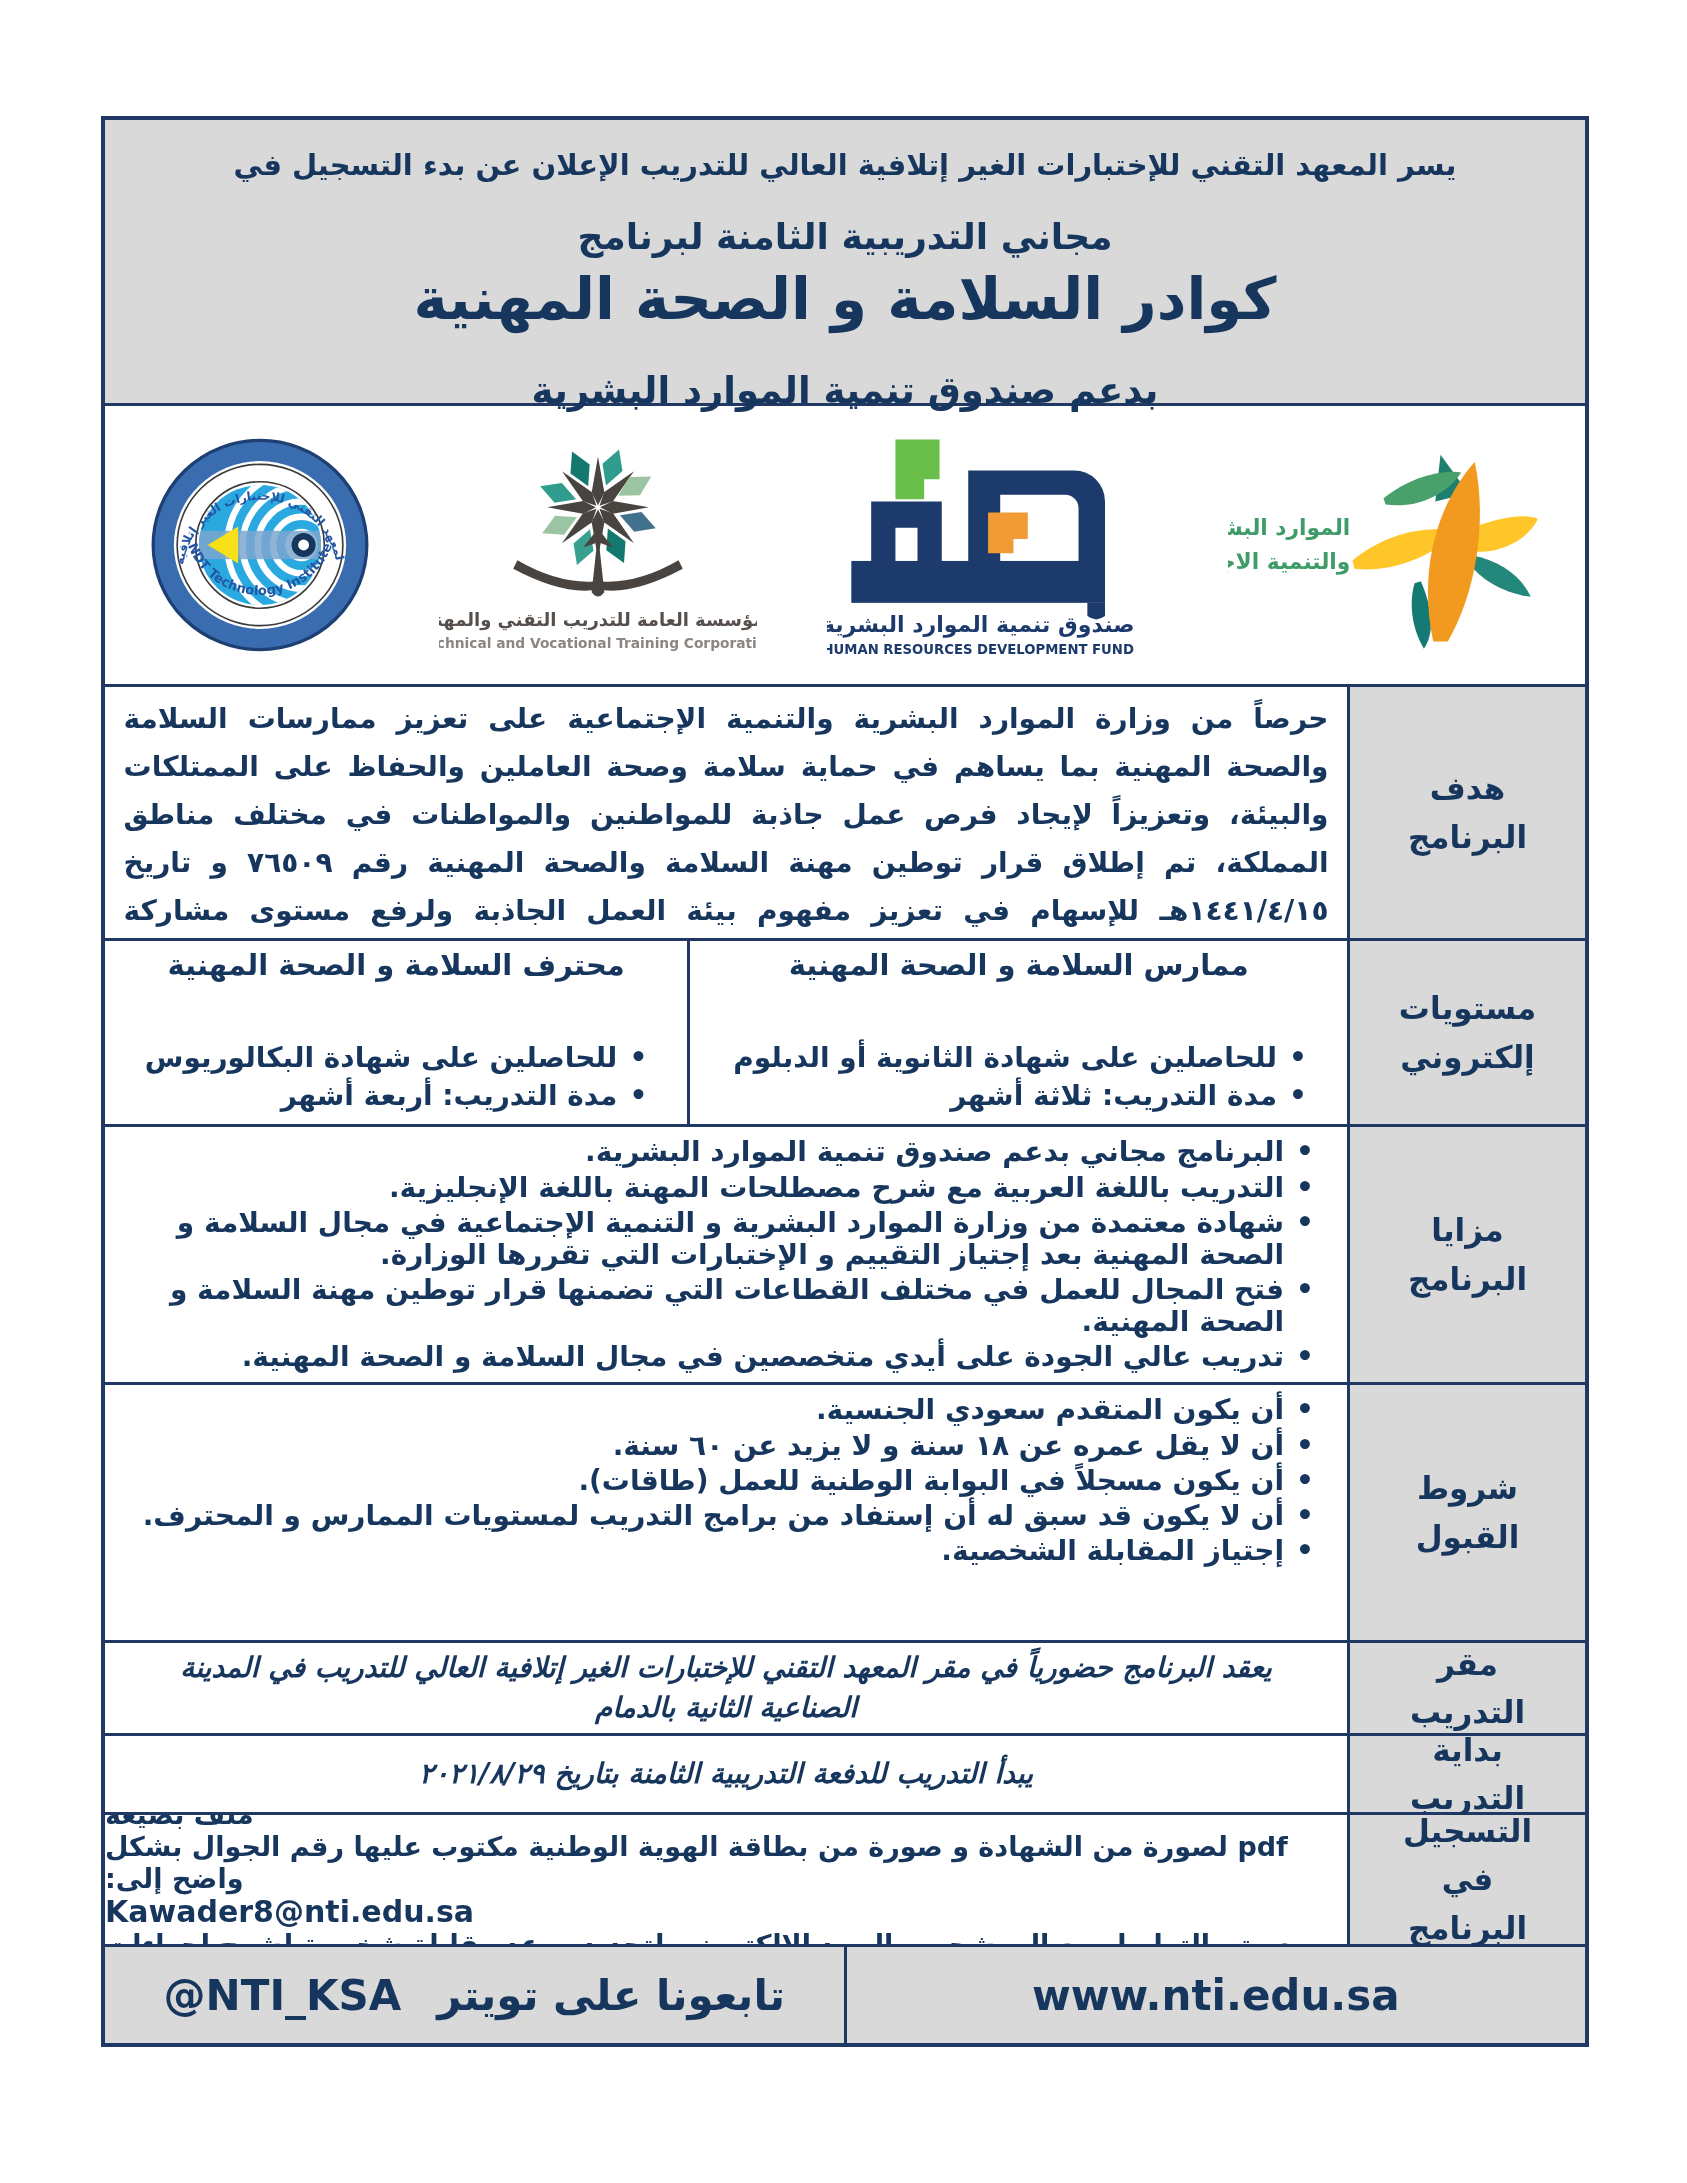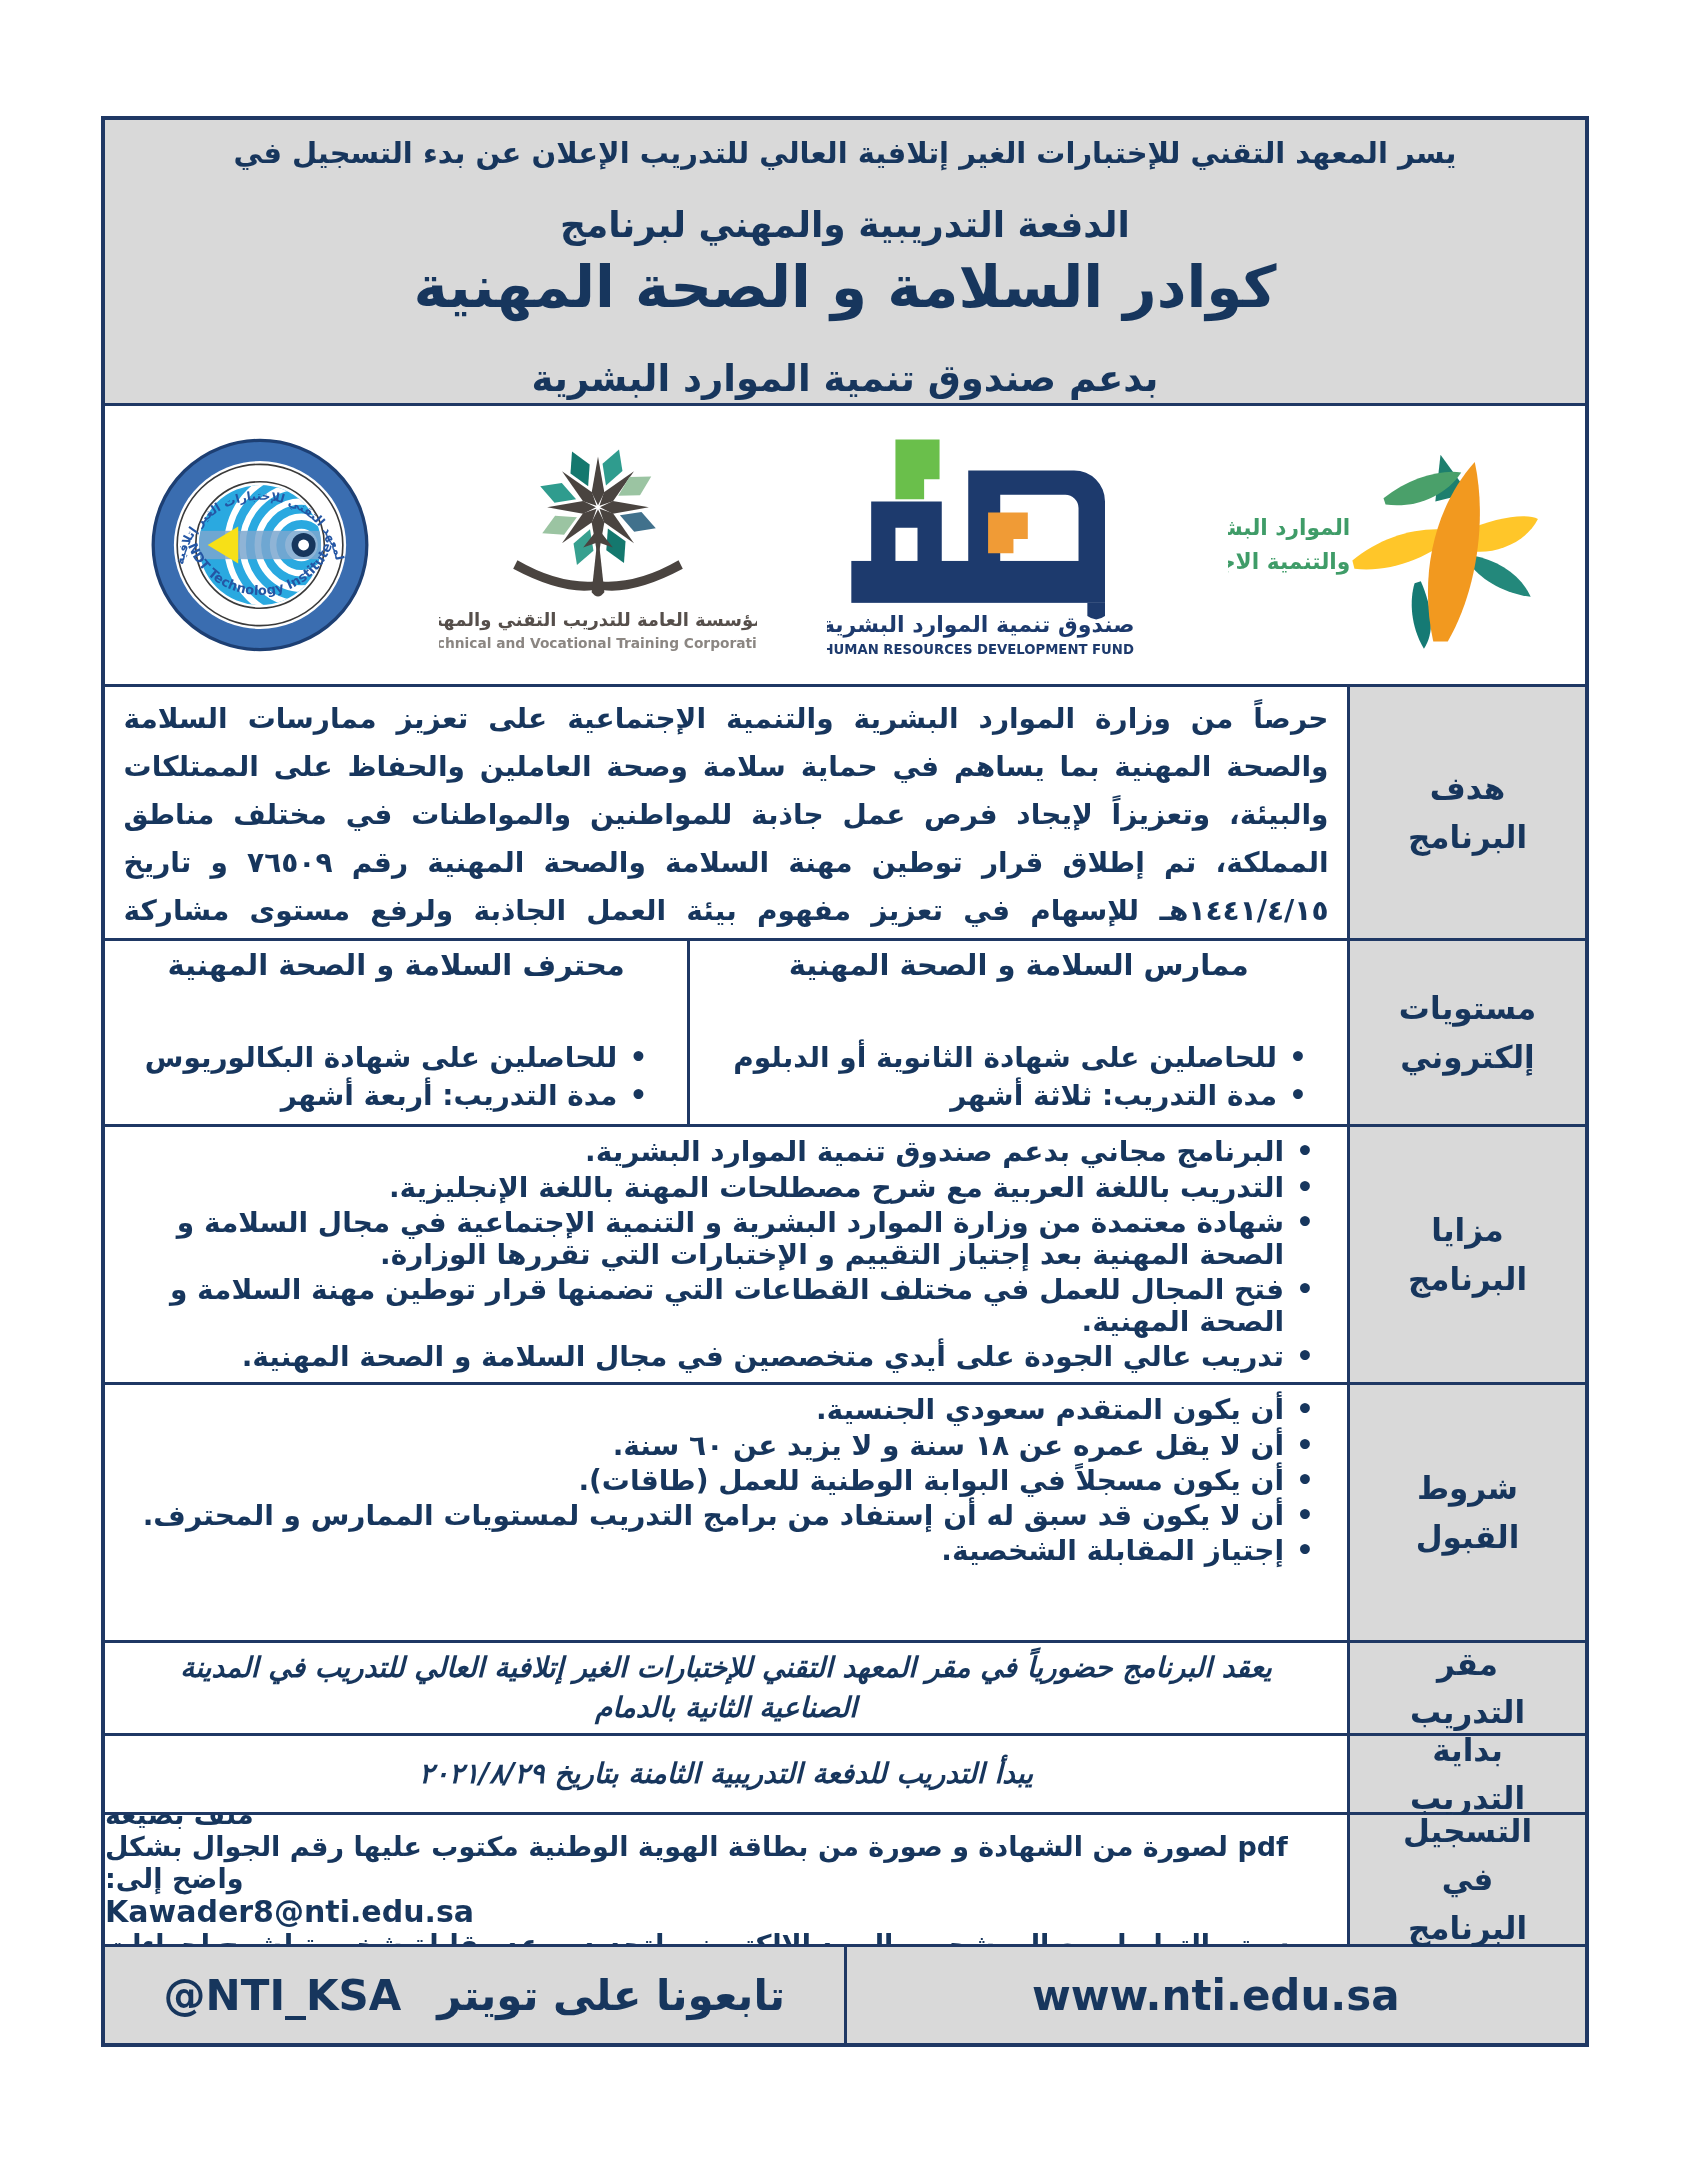--- a/index.html
+++ b/index.html
@@ -3,21 +3,21 @@
 <meta charset="utf-8">
 <style>
   * { margin:0; padding:0; box-sizing:border-box; }
   html,body { width:1687px; height:2183px; background:#fff; }
   .page { position:relative; width:1687px; height:2183px;
           font-family:"DejaVu Sans", sans-serif; color:#17365d; font-weight:bold; }
   .doc-table { position:absolute; top:116px; right:98px; width:1488px;
                border:4.6px solid #1f3864; background:#fff; direction:rtl; }
 
   
-  .header-band { background:#d9d9d9; text-align:center; height:283px; padding-top:16px; }
+  .header-band { background:#d9d9d9; text-align:center; height:283px; padding-top:28px; }
   .h-line1 { font-size:29px; }
   .h-line2 { font-size:36px; margin-top:34px; }
   .h-line3 { font-size:58px; margin-top:8px; }
   .h-line4 { font-size:37px; margin-top:36px; }
 
   
   .logos-row { height:281px; direction:ltr; display:flex; align-items:center;
                justify-content:space-between; padding:0 46px; border-top:3.3px solid #1f3864; background:#fff; }
   .logo { flex:0 0 auto; }
 
@@ -64,21 +64,21 @@
   .footer-twitter { border-right:3.3px solid #1f3864; }
 </style>
 </head>
 <body>
 
 <div class="page">
   <div class="doc-table">
 
     <div class="header-band">
       <div class="h-line1">يسر المعهد التقني للإختبارات الغير إتلافية العالي للتدريب الإعلان عن بدء التسجيل في</div>
-      <div class="h-line2">الدفعة التدريبية والمهني لبرنامج</div>
+      <div class="h-line2">مجاني التدريبية الثامنة لبرنامج</div>
       <div class="h-line3">كوادر السلامة و الصحة المهنية</div>
       <div class="h-line4">بدعم صندوق تنمية الموارد البشرية</div>
     </div>
 
     <div class="logos-row">
 
       <svg class="logo" width="218" height="218" viewBox="0 0 200 200">
         <defs>
           <clipPath id="ndtDisc">
               <ellipse cx="100" cy="100" rx="56" ry="55"></ellipse>

